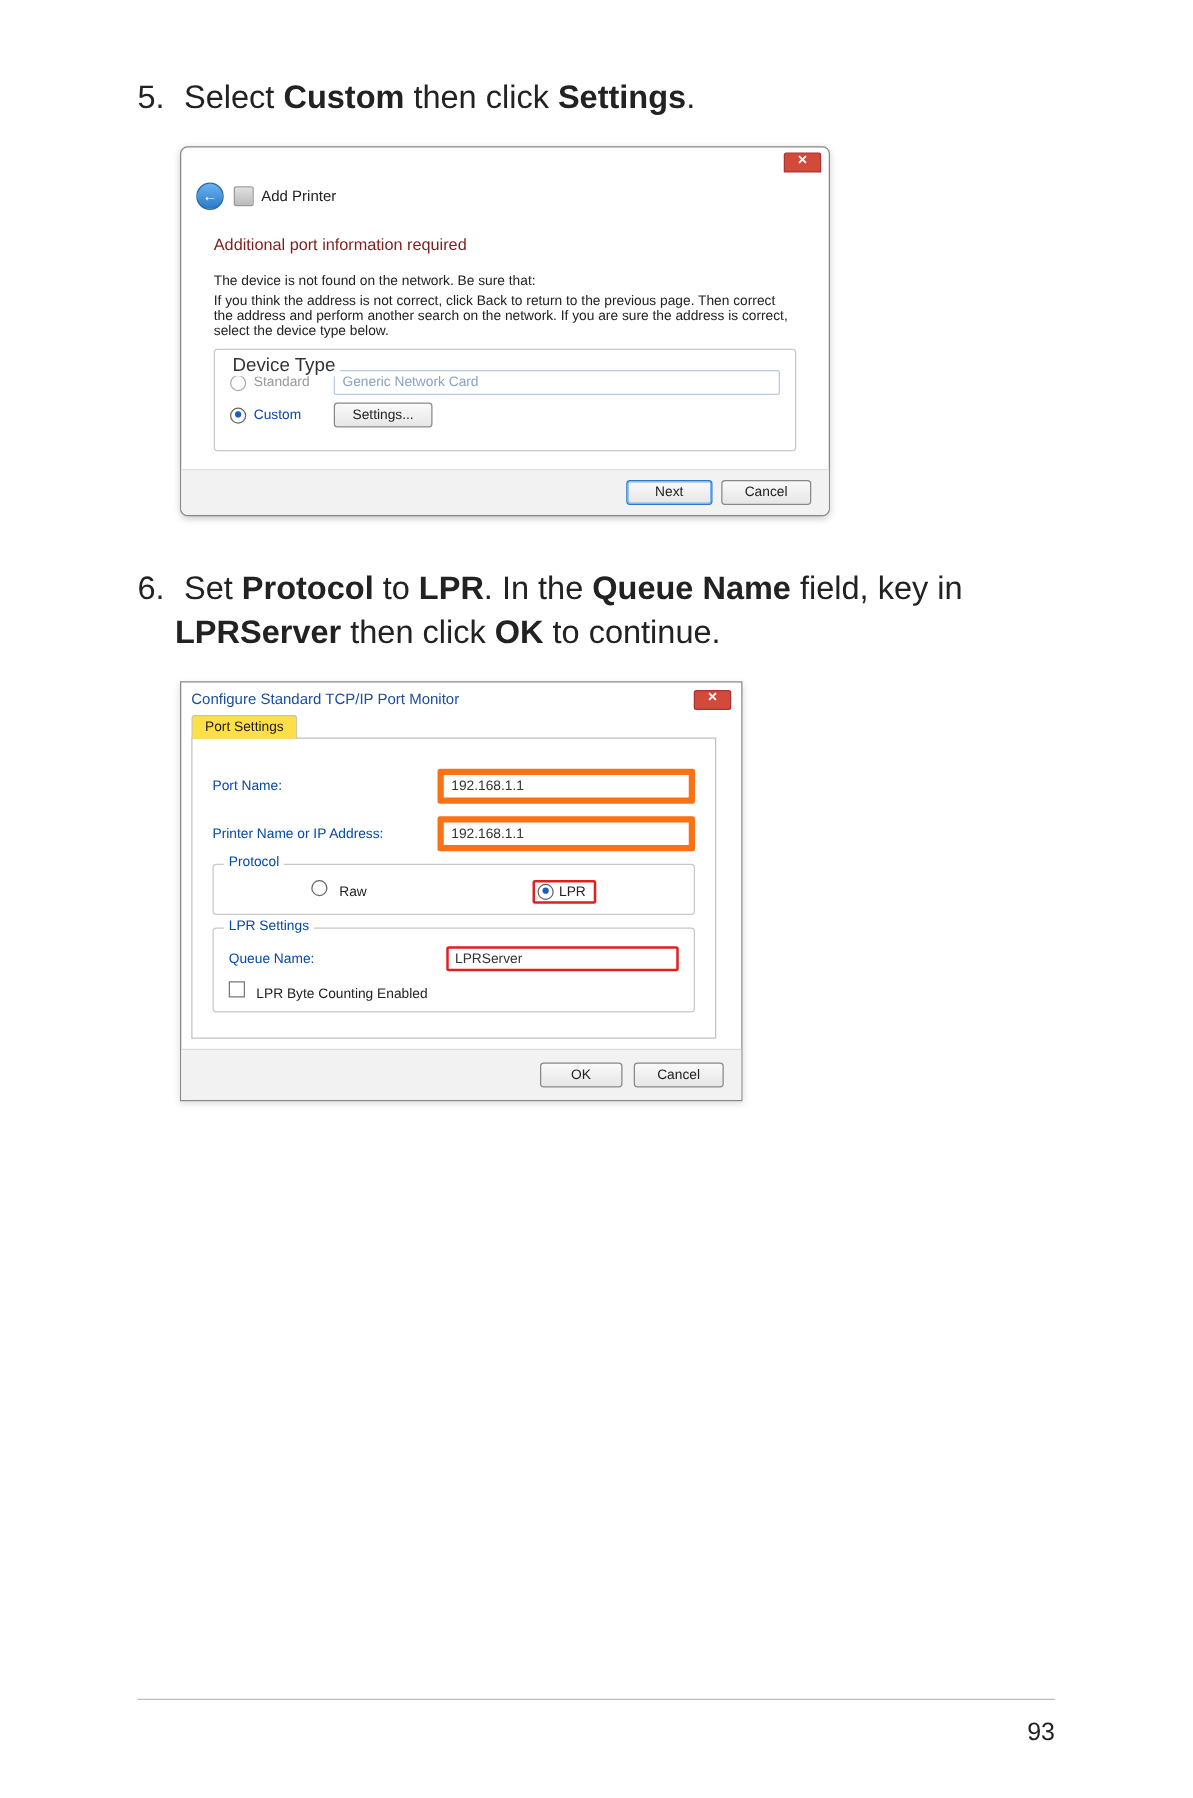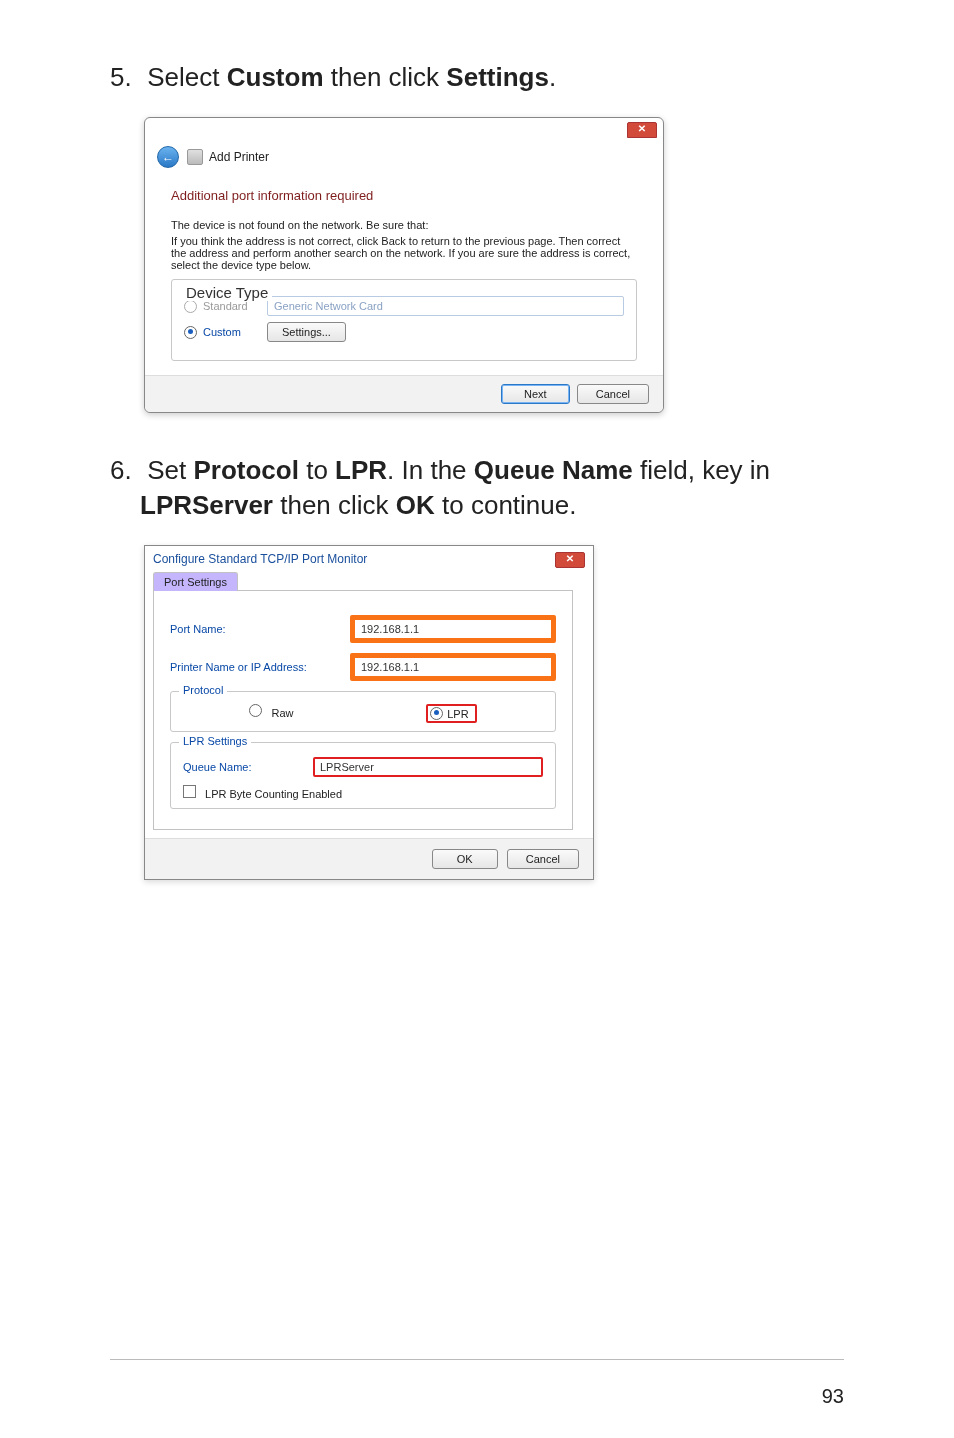--- a/index.html
+++ b/index.html
@@ -172,21 +172,21 @@
     border-radius: 2px;
     color: #fff;
     font-size: 10px;
     line-height: 12px;
     text-align: center;
     font-weight: bold;
   }
   .tab {
     border: 1px solid #c2c2c2;
     border-bottom: none;
-    background: #c4b5fd;
+    background: #fde047;
     padding: 3px 10px;
     border-radius: 3px 3px 0 0;
     margin-left: 8px;
     display: inline-block;
     margin-top: 4px;
   }
   .tab-body {
     border: 1px solid #c2c2c2;
     margin: -1px 20px 8px 8px;
     padding: 14px 16px 10px 16px;
@@ -224,21 +224,21 @@
     width: 11px; height:11px; border:1px solid #777; background:#fff; display:inline-block; margin-right:6px;
   }
   .dlg2-footer {
     background:#f2f2f2;
     border-top:1px solid #ddd;
     padding:10px 14px;
     text-align:right;
   }
   .pagenum {
     position: absolute;
-    bottom: 30px;
+    bottom: 40px;
     right: 110px;
     font-size: 20px;
     color: #222;
   }
   .page-divider {
     position: absolute;
     bottom: 78px;
     left: 110px;
     right: 110px;
     border-top: 1px solid #bbb;
@@ -327,21 +327,21 @@
           <span class="lpr-inline">
             <span class="radio sel" style="margin-right:4px;"></span>
             <span>LPR</span>
           </span>
         </div>
       </div>
 
 
       <div class="fieldset">
         <span class="fieldset-label">LPR Settings</span>
-        <div class="form-row" style="margin:2px 0 8px 0;">
+        <div class="form-row" style="margin:2px 0 8px 0;gap:44px;">
           <span class="form-label" style="flex:0 0 130px;">Queue Name:</span>
           <span class="text-input redbox">LPRServer</span>
         </div>
         <div>
           <span class="checkbox"></span>
           <span>LPR Byte Counting Enabled</span>
         </div>
       </div>
 
     </div>

